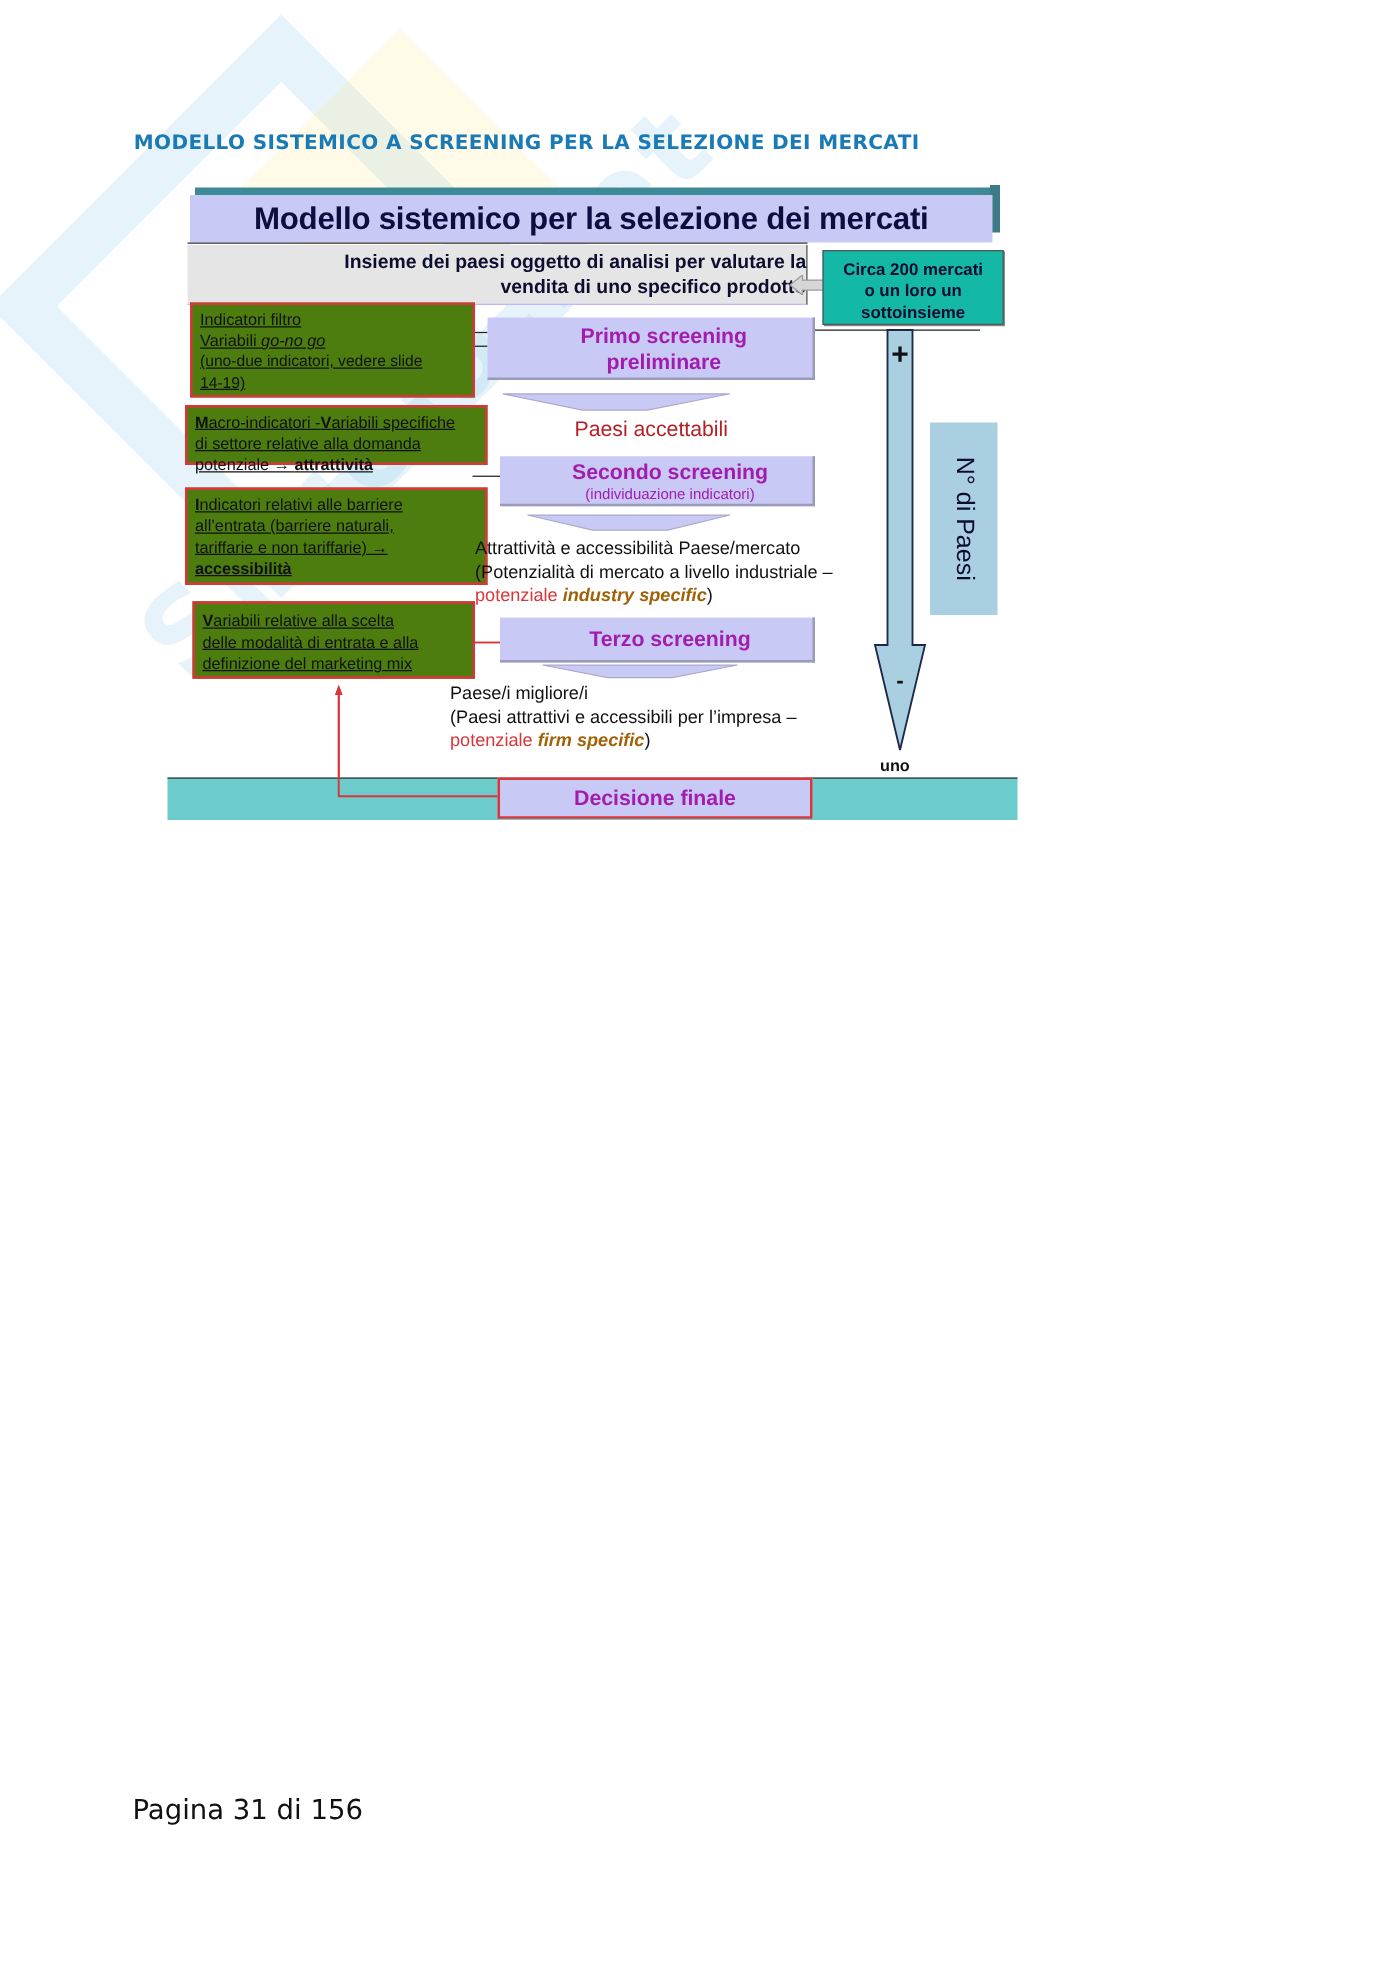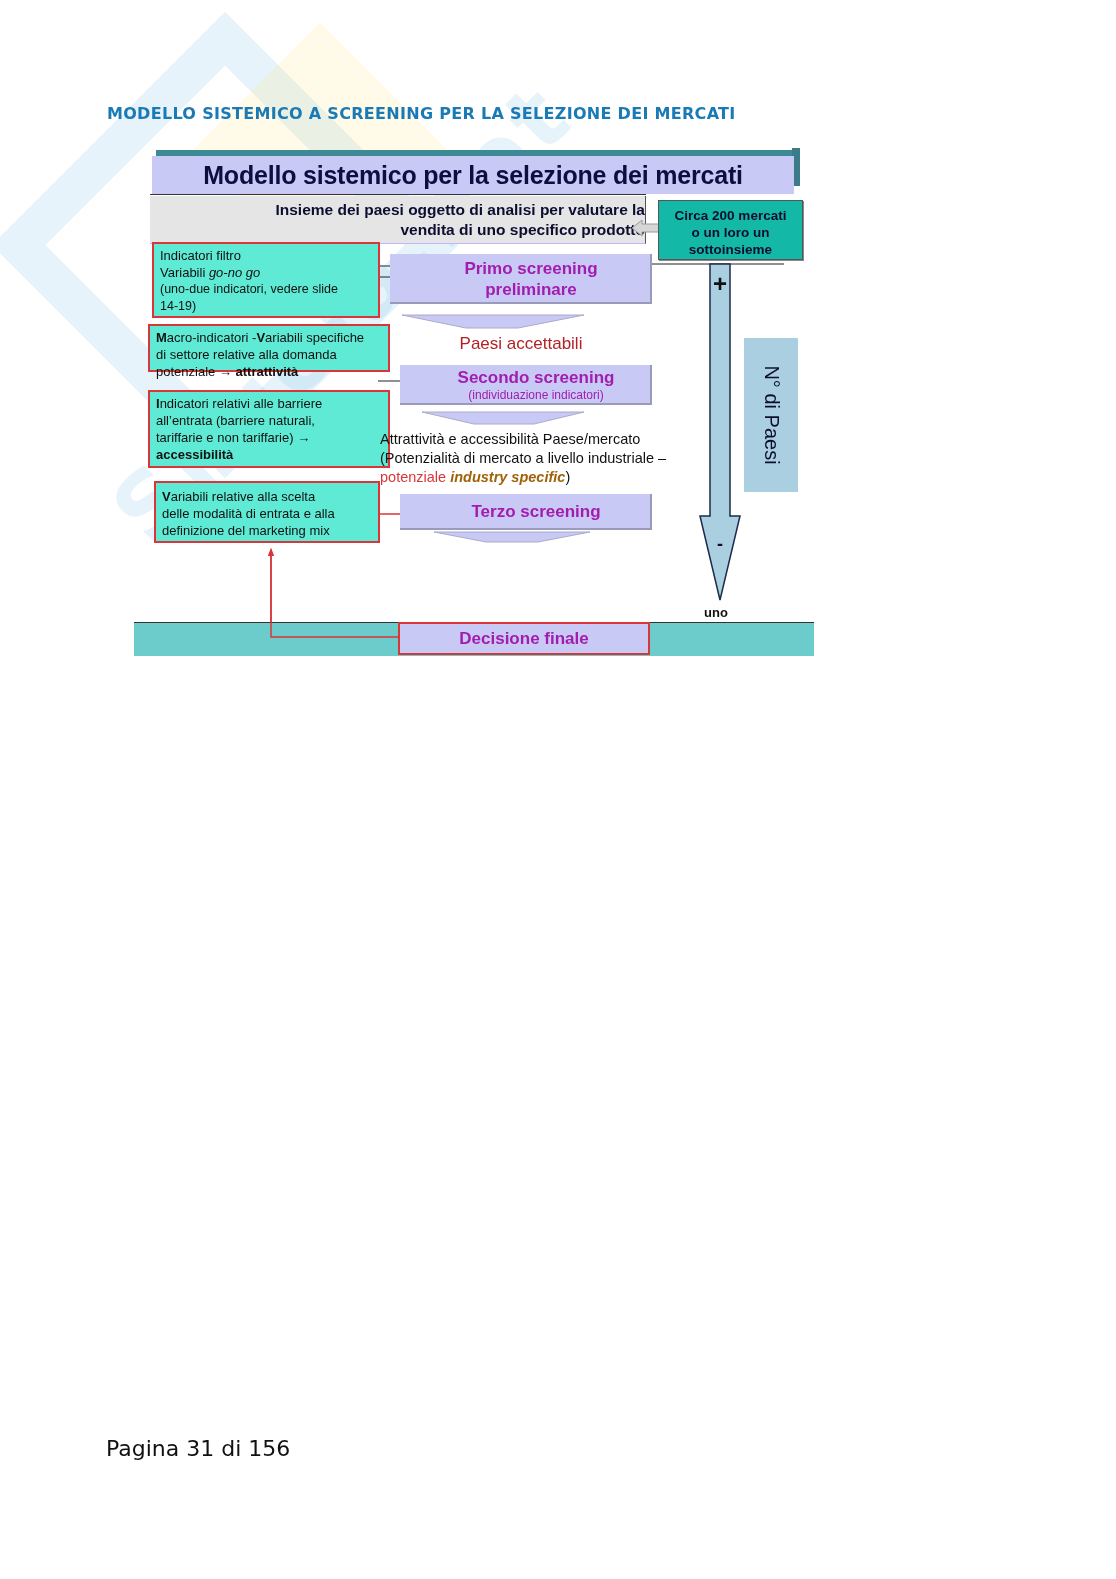--- a/index.html
+++ b/index.html
@@ -57,23 +57,24 @@
   }
   .vtext-box {
     left: 610px; top: 190px; width: 54px; height: 154px; background: #a9cfe0;
   }
   .vtext {
     position: absolute; left: 50%; top: 50%;
     transform: translate(-50%, -50%) rotate(90deg);
     font: 20px "Liberation Sans", sans-serif; color: #0d0d30; white-space: nowrap;
   }
   .red-box {
-    background: #5eead4; border: 2px solid #d9363a;
+    background: #4d7c0f; border: 2px solid #d9363a;
     font: 13px "Liberation Sans", sans-serif; color: #111; line-height: 17px;
     padding: 3px 6px;
+    text-decoration: underline;
   }
   .red-box .small { font-size: 12.5px; }
   .red-box i { font-style: italic; }
   .screen-box {
     background: #c9c9f5; border-right: 2px solid #9a9aba; border-bottom: 2px solid #9a9aba;
     font: bold 17px "Liberation Sans", sans-serif; color: #a21caf;
     text-align: center; line-height: 21px; padding-left: 22px;
   }
   .screen-sub { font: 12px "Liberation Sans", sans-serif; display: block; line-height: 14px; }
   .flow-text {
@@ -194,20 +195,25 @@
   <div class="abs flow-text" style="left:246px;top:282px;width:336px;">
     <div>Attrattività e accessibilità Paese/mercato</div>
     <div>(Potenzialità di mercato a livello industriale –</div>
     <div><span class="red-text">potenziale </span><span class="red-bi">industry specific</span><span>)</span></div>
   </div>
 
   <div class="abs screen-box" style="left:266px;top:346px;width:252px;height:36px;padding-top:7px;">
     <div>Terzo screening</div>
   </div>
 
+  <div class="abs flow-text" style="left:226px;top:398px;width:336px;">
+    <div>Paese/i migliore/i</div>
+    <div>(Paesi attrattivi e accessibili per l’impresa –</div>
+    <div><span class="red-text">potenziale </span><span class="red-bi">firm specific</span><span>)</span></div>
+  </div>
 
   <div class="abs bottom-band"></div>
   <div class="abs decisione">Decisione finale</div>
   <svg class="overlay" width="680" height="510">
     <polyline points="264,489 137,489 137,406" fill="none" stroke="#d9363a" stroke-width="1.5"></polyline>
     <polygon points="137,400 134,408 140,408" fill="#d9363a"></polygon>
   </svg>
 </div>
 
 <div class="page-footer">Pagina 31 di 156</div>

